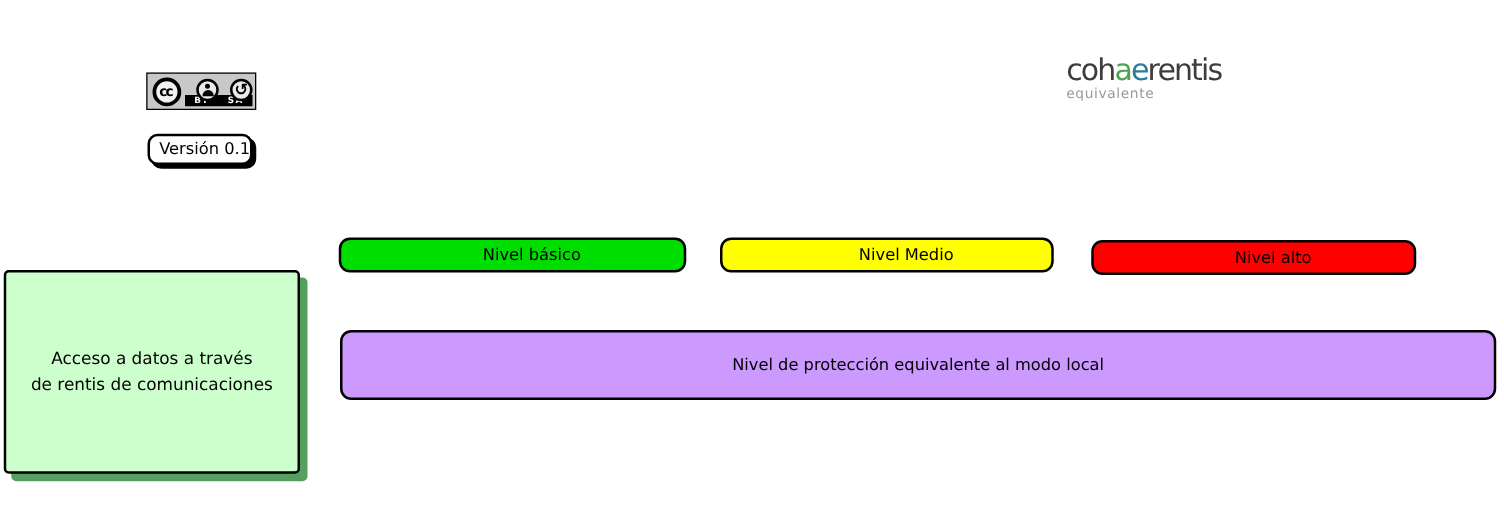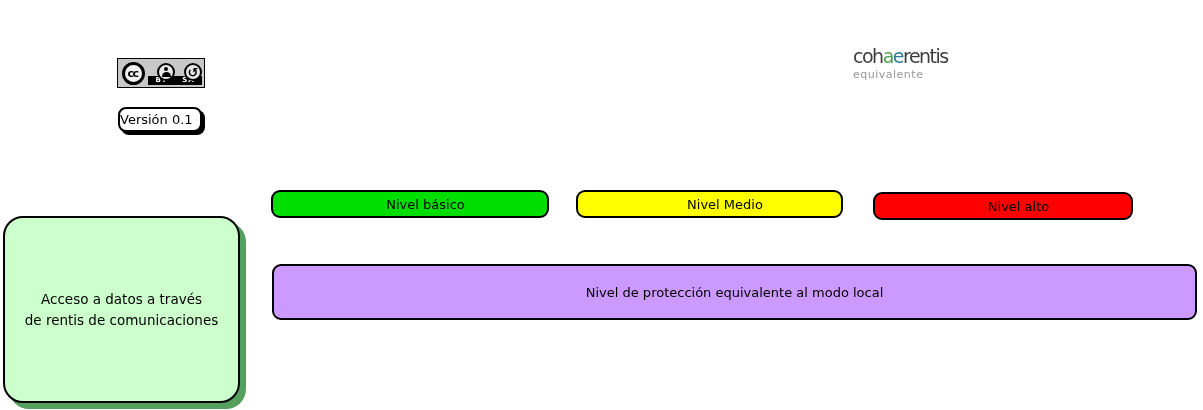--- a/index.html
+++ b/index.html
@@ -84,28 +84,28 @@
 
   
   .version-badge {
     position: absolute;
     left: 118px; top: 107px;
     width: 84px; height: 25px;
     background: #ffffff;
     border: 2px solid #000;
     border-radius: 8px;
     box-shadow: 3px 3px 0 #000; 
-    display: flex; align-items: center; justify-content: flex-start;
+    display: flex; align-items: center; justify-content: flex-end;
     font-size: 13px;
   }
 
   
   .logo { position: absolute; left: 853px; top: 42px; }
   .logo-word {
-    font-size: 19px;
+    font-size: 24px;
     letter-spacing: -1.5px;
     line-height: 28px;
     font-weight: 500;
   }
   .logo-sub {
     font-size: 11px;
     letter-spacing: 0.5px;
     line-height: 12px;
     margin-top: -1px;
   }
@@ -133,23 +133,23 @@
     border: 2px solid #000;
     border-radius: 9px;
     display: flex; align-items: center; justify-content: center;
     font-size: 13px;
   }
 
   
   .access-box {
     position: absolute;
     left: 3px; top: 216px;
-    width: 237px; height: 187px;
-    border: 2px solid #000;
-    border-radius: 20px;
+    width: 237px; height: 163px;
+    border: 2px solid #000;
+    border-radius: 4px;
     box-shadow: 6px 6px 0 #55a05f; 
     display: flex; flex-direction: column;
     align-items: center; justify-content: center;
     text-align: center;
     font-size: 13.5px;
     line-height: 21px;
   }
 </style>
 </head>
 <body>

